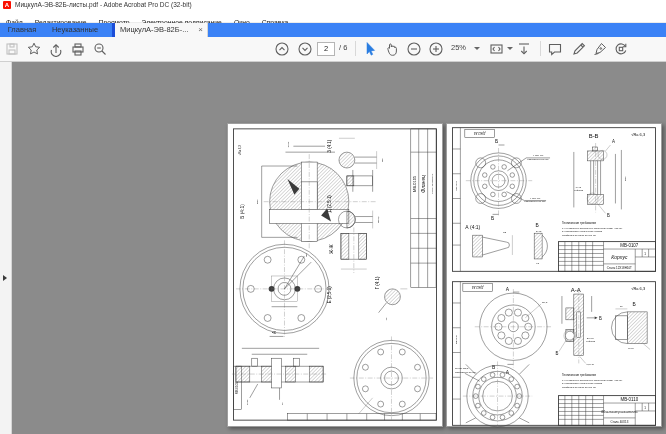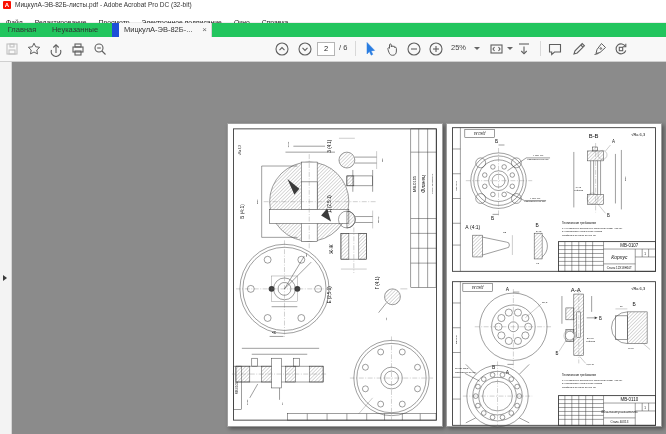--- a/index.html
+++ b/index.html
@@ -4,25 +4,25 @@
 <style>
   html,body{margin:0;padding:0;}
   body{width:666px;height:434px;overflow:hidden;font-family:"Liberation Sans",sans-serif;background:#8b8b8b;}
   .window{position:absolute;inset:0;}
   
   .titlebar{position:absolute;left:0;top:0;width:666px;height:11px;background:#fff;}
   .appicon{position:absolute;left:3px;top:1px;width:8px;height:8px;background:#fa0f00;border-radius:1px;color:#fff;font-size:6px;line-height:8px;text-align:center;font-weight:bold;}
   .apptitle{position:absolute;left:15px;top:1px;font-size:6.5px;color:#333;white-space:nowrap;}
   .menubar{position:absolute;left:0;top:11px;width:666px;height:11px;background:#fff;border-bottom:1px solid #ececec;}
   .menubar span{display:inline-block;font-size:6.8px;color:#222;padding:1px 6px 0 6px;}
-  .tabbar{position:absolute;left:0;top:23px;width:666px;height:14px;background:#22c55e;}
+  .tabbar{position:absolute;left:0;top:23px;width:666px;height:14px;background:#3b82f6;}
   .tab{position:absolute;top:0;height:14px;font-size:7.5px;color:#333;line-height:14px;text-align:center;}
   .tab-home{left:0;width:44px;}
   .tab-tools{left:44px;width:62px;}
-  .tab-doc{left:112px;width:92px;background:#f8f8f8;border-left:7px solid #1d4ed8;border-right:1px solid #d5d5d5;}
+  .tab-doc{left:112px;width:92px;background:#f8f8f8;border-left:3px solid #1d4ed8;border-right:1px solid #d5d5d5;}
   .tab-doc .lbl{position:absolute;left:5px;top:0;}
   .tab-close{position:absolute;right:4px;top:0;color:#666;font-size:8px;cursor:default;}
   .toolbar{position:absolute;left:0;top:37px;width:666px;height:24px;background:#f8f8f8;border-bottom:1px solid #cfcfcf;}
   .tbtn{position:absolute;top:4px;width:16px;height:16px;}
   .tbtn svg{display:block;}
   .tsep{position:absolute;top:4px;width:1px;height:15px;background:#d8d8d8;}
   .pagebox{position:absolute;left:317px;top:5px;width:16px;height:12px;border:1px solid #b5b5b5;background:#fff;font-size:7.5px;text-align:center;line-height:12px;color:#222;}
   .pagetotal{position:absolute;left:339px;top:6px;font-size:7.5px;color:#444;}
   .zoomlvl{position:absolute;left:451px;top:6px;font-size:7.5px;color:#444;text-align:right;}
   .caret{position:absolute;top:10px;width:0;height:0;border-left:3px solid transparent;border-right:3px solid transparent;border-top:3px solid #666;}

